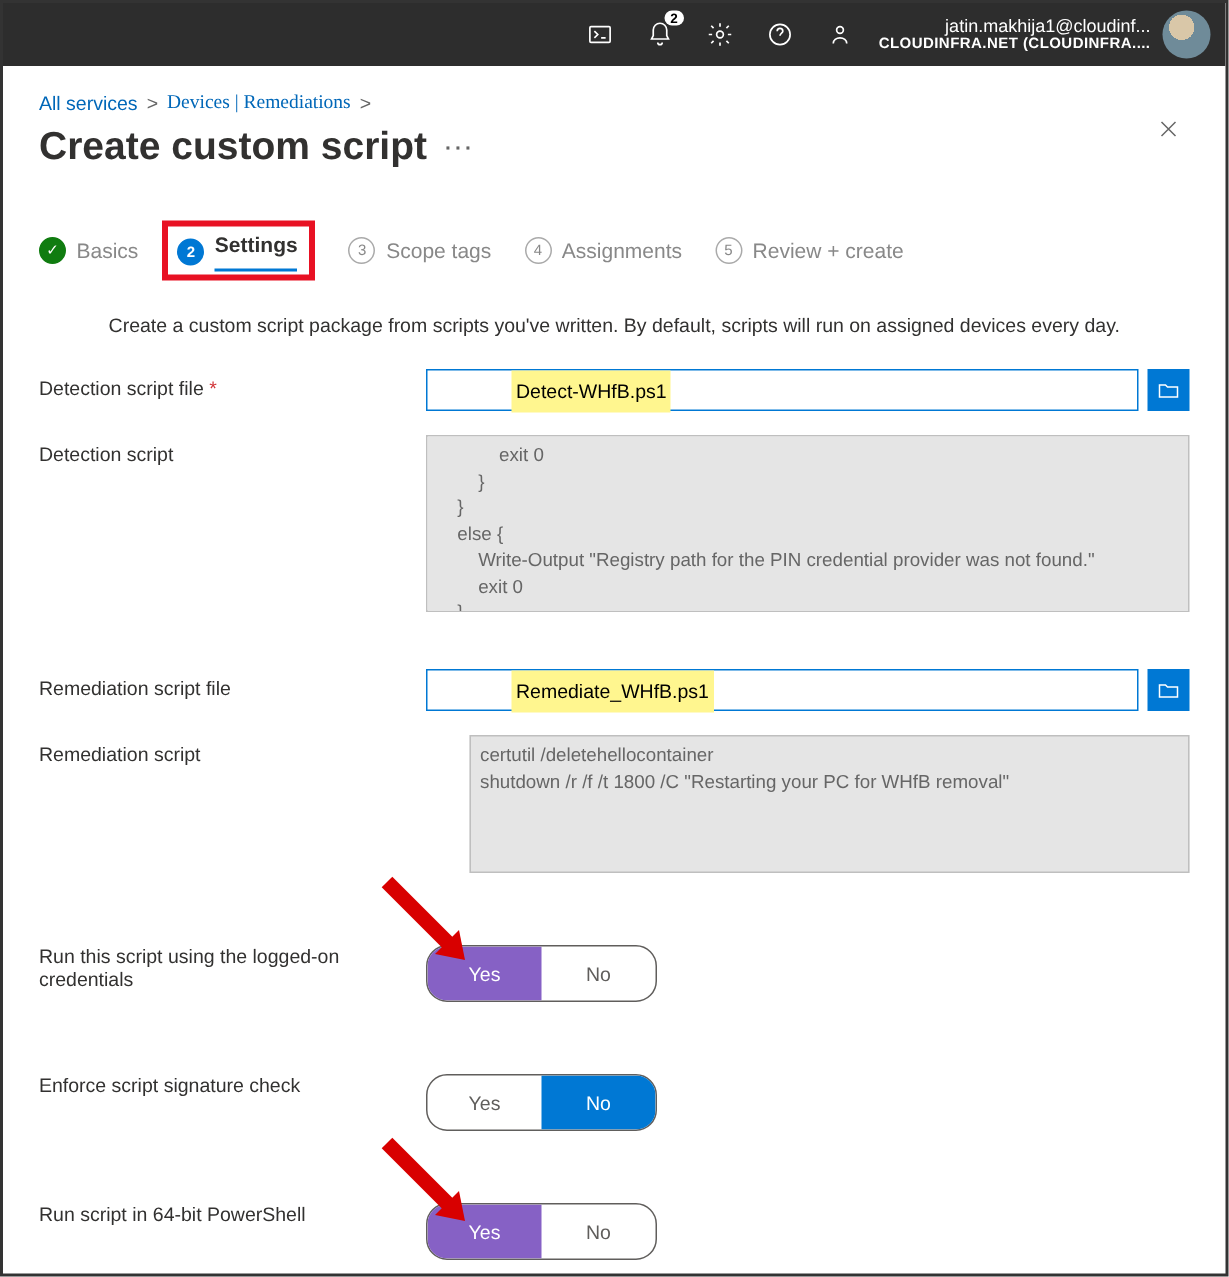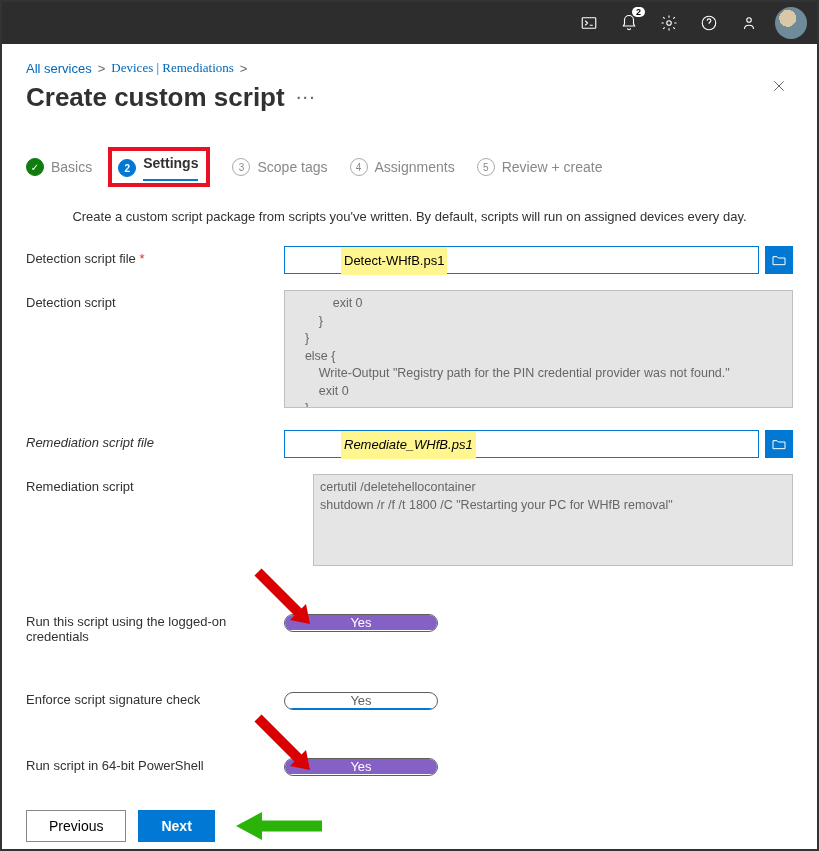--- a/index.html
+++ b/index.html
@@ -45,21 +45,21 @@
   .txtin { flex:1; border:1px solid #0078d4; height:28px; padding:0 8px; font-size:13px; }
   .hl { background:#fff68f; display:inline-block; padding:1px 3px;}
   .txtin .inner { line-height:26px;padding-left:48px;}
   .foldbtn { width:28px; height:28px; background:#0078d4; display:flex;align-items:center;justify-content:center; cursor:pointer;}
   .foldbtn svg{width:16px;height:16px;stroke:#fff;fill:none;stroke-width:1.5;}
 
   .codebox { flex:1; border:1px solid #bfbfbf; background:#e5e5e5; height:118px; overflow-y:scroll; font-family:"Segoe UI",Arial,sans-serif; font-size:12.5px; color:#666; padding:4px 6px; white-space:pre; line-height:1.4;}
 
   .toggle-row { margin-top:48px; display:flex; align-items:flex-start; margin-bottom:14px;}
   .toggle-row .lab { width:258px; font-size:13px; color:#323130;}
-  .pillgroup { display:flex; border:1px solid #605e5c; border-radius:14px; overflow:hidden; height:18px; width:154px; cursor:pointer;flex-direction:column;}
+  .pillgroup { display:flex; border:1px solid #605e5c; border-radius:14px; overflow:hidden; height:38px; width:154px; cursor:pointer;}
   .pill { flex:1; display:flex;align-items:center;justify-content:center; font-size:13px; color:#605e5c;}
   .pill.sel-purple { background:#8661c5; color:#fff;}
   .pill.sel-blue { background:#0078d4; color:#fff;}
 
   .footer { display:flex; gap:12px; margin-top:34px; padding-bottom:10px;}
   .btn { height:32px; padding:0 22px; font-size:14px; border:1px solid #8a8886; background:#fff; cursor:pointer;}
   .btn.primary { background:#0078d4; color:#fff; border-color:#0078d4; font-weight:600;}
 
   
   .arrow { position:absolute; pointer-events:none;}
@@ -93,20 +93,24 @@
         <path d="M9.5 9a2.5 2.5 0 115 0c0 1.5-2.5 2-2.5 4M12 17h.01"></path>
       </svg>
     </div>
   <div class="icon-btn">
       <svg viewBox="0 0 24 24">
         <circle cx="12" cy="8" r="3"></circle>
         <path d="M6 20c0-3 2.7-5 6-5s6 2 6 5"></path>
       </svg>
     </div>
   <div class="user-block">
+    <div class="user-text">
+      <div class="line1">jatin.makhija1@cloudinf...</div>
+      <div class="line2">CLOUDINFRA.NET (CLOUDINFRA....</div>
+    </div>
     <div class="avatar"></div>
   </div>
 </div>
 
 <div class="content">
   <div class="breadcrumb">
     <a style="color:#0067b8;text-decoration:none;cursor:pointer;">All services</a>
     <span class="sep">&gt;</span>
     <a style="color:#0067b8;text-decoration:none;cursor:pointer;font-family:Liberation Serif, serif;">Devices | Remediations</a>
     <span class="sep">&gt;</span>
@@ -166,21 +170,21 @@
         <div class="codebox">            exit 0
         }
     }
     else {
         Write-Output "Registry path for the PIN credential provider was not found."
         exit 0
     }</div>
       </div>
     </div>
 
-    <div class="row" style="margin-top:22px;font-style:italic;">
+    <div class="row" style="margin-top:38px;">
       <div class="lab">Remediation script file</div>
       <div class="fld">
         <div class="txtin"><span class="inner"><span class="hl">Remediate_WHfB.ps1</span></span></div>
         <div class="foldbtn">
             <svg viewBox="0 0 24 24">
               <path d="M3 7h6l2 2h10v10H3z"></path>
             </svg>
           </div>
       </div>
     </div>

